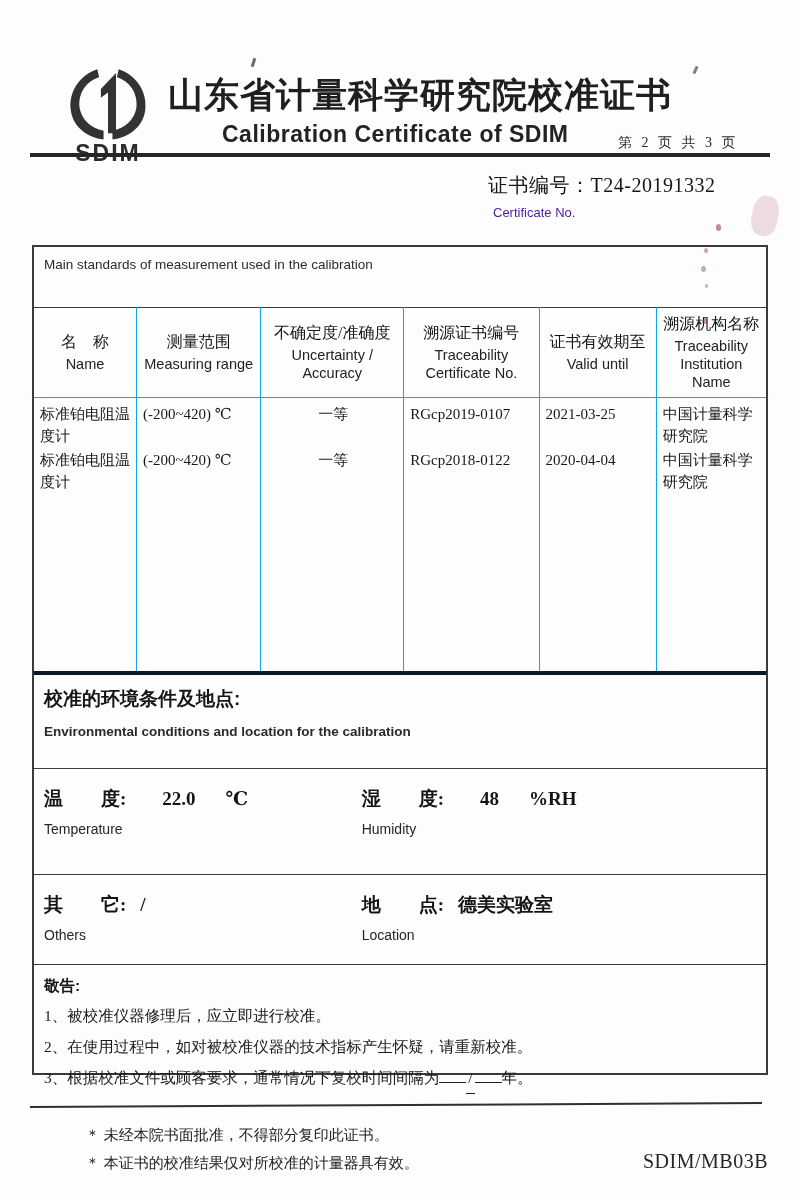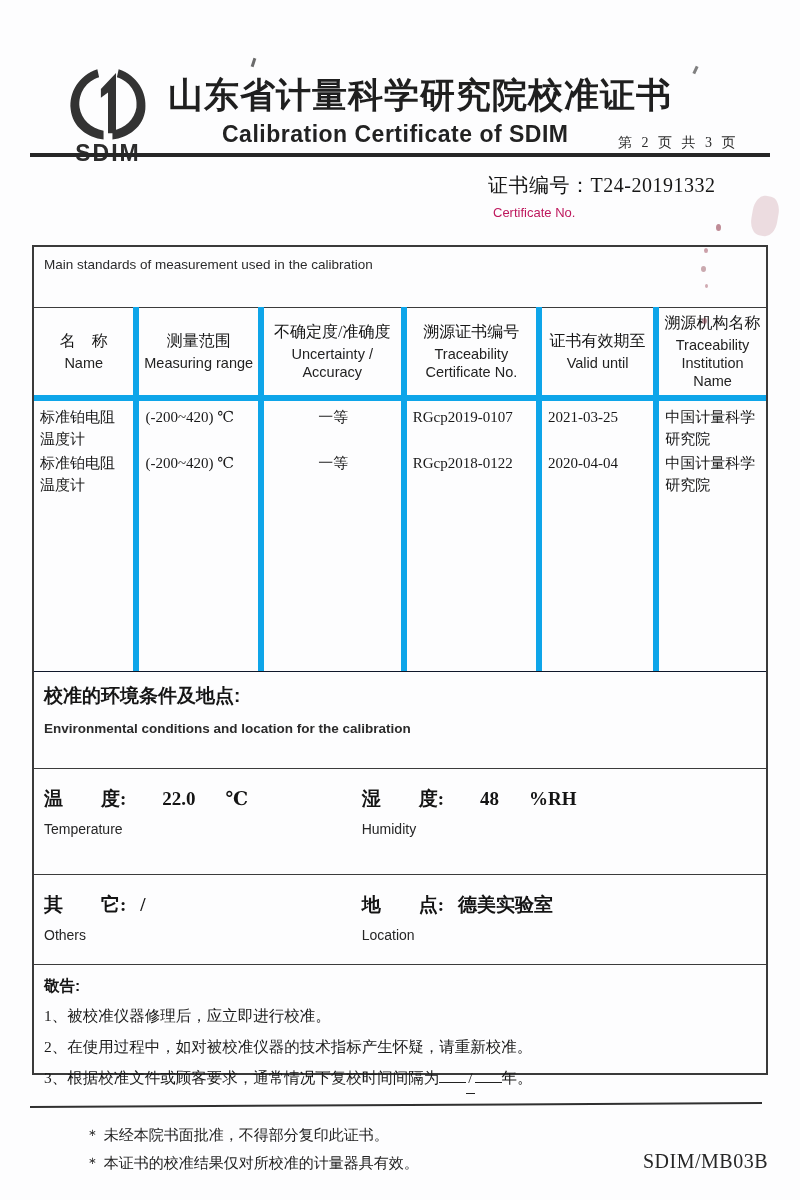--- a/index.html
+++ b/index.html
@@ -16,43 +16,43 @@
     font-size:23px; letter-spacing:2px; color:#2c2c2c; margin-top:-4px; }
   .title-cn { position:absolute; left:168px; top:72px; font-size:35px; font-weight:bold;
     letter-spacing:1px; color:#1f1f1f; white-space:nowrap; }
   .title-en { position:absolute; left:222px; top:121px; font-size:23px; font-weight:bold;
     font-family:"Liberation Sans","DejaVu Sans",sans-serif; letter-spacing:.5px; color:#222; }
   .page-info { position:absolute; left:618px; top:134px; font-size:14px; letter-spacing:3px; color:#2a2a2a; }
   .header-rule { position:absolute; left:30px; top:153px; width:740px; height:3px;
     border-top:3px solid #262626; border-bottom:1px solid #262626; }
   .cert-no-line { position:absolute; left:488px; top:172px; font-size:20px; color:#161616; letter-spacing:.5px; }
   .cert-no-en { position:absolute; left:493px; top:205px; font-size:13px;
-    font-family:"Liberation Sans","DejaVu Sans",sans-serif; color:#be185d; }
+    font-family:"Liberation Sans","DejaVu Sans",sans-serif; color:#4c1d95; }
   
   .main-box { position:absolute; left:32px; top:245px; width:736px; height:830px;
     border:2px solid #3a3a3a; }
   .sec-standards-title { height:60px; padding:7px 10px 0 10px; }
   .sec-title-cn { font-family:"Liberation Sans","DejaVu Sans",sans-serif; font-weight:bold;
     font-size:19px; color:#161616; }
   .sec-title-en { font-family:"Liberation Sans","DejaVu Sans",sans-serif; font-size:13.5px;
     color:#2b2b2b; margin-top:3px; }
   table.std { width:100%; border-collapse:collapse; table-layout:fixed; }
-  table.std th, table.std td { border:6px solid #0ea5e9; vertical-align:top; }
+  table.std th, table.std td { border:1px solid #0ea5e9; vertical-align:top; }
   table.std th:first-child, table.std td:first-child { border-left:none; }
   table.std th:last-child,  table.std td:last-child  { border-right:none; }
   table.std thead th { border-top:1px solid #3c3c3c; height:90px; vertical-align:middle;
     text-align:center; font-weight:normal; padding:2px 3px; }
   table.std tbody td { border-bottom:none; height:273px; padding:5px 4px 0 6px; }
   .th-cn { display:block; font-size:16px; color:#161616; }
   .th-en { display:block; font-family:"Liberation Sans","DejaVu Sans",sans-serif;
     font-size:14.5px; color:#222; line-height:18px; margin-top:2px; }
   .entry { height:46px; font-size:15px; line-height:22px; color:#181818; overflow:visible; }
   .cell-center .entry { text-align:center; }
   
-  .sec-env-title { height:89px; border-top:1px solid #0f172a; padding:11px 10px 0 10px; }
+  .sec-env-title { height:89px; border-top:4px solid #0f172a; padding:11px 10px 0 10px; }
   .sec-env-title .sec-title-en { margin-top:12px;font-weight:bold; }
   .env-row { border-top:1px solid #3c3c3c; display:flex; padding:0 0 0 10px;margin-top:8px; }
   .row-temp { height:98px; }
   .row-others { height:90px; }
   .env-half-l { width:44%; padding-top:17px; }
   .env-half-r { width:56%; padding-top:17px; }
   .env-line { font-size:19px; font-weight:600; color:#141414; }
   .env-value { font-weight:600; margin-left:36px; }
   .env-unit { font-weight:600; margin-left:30px; }
   .env-value-tight { font-weight:600; margin-left:14px; }

